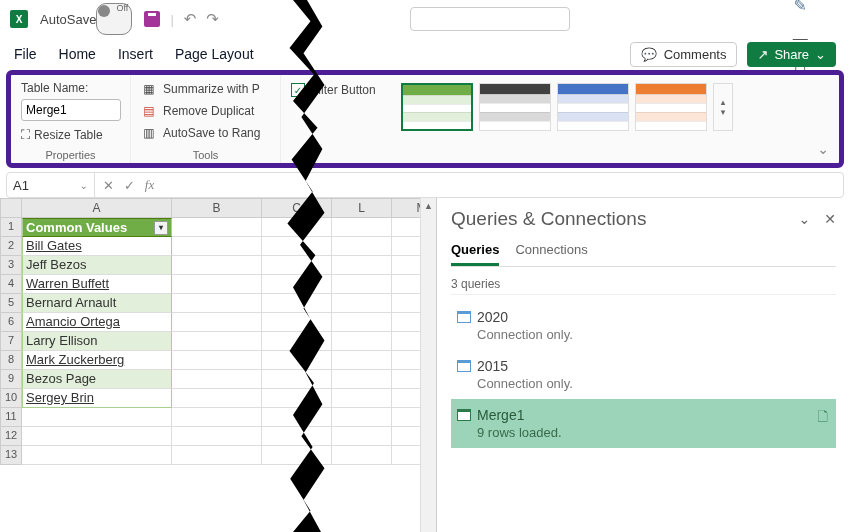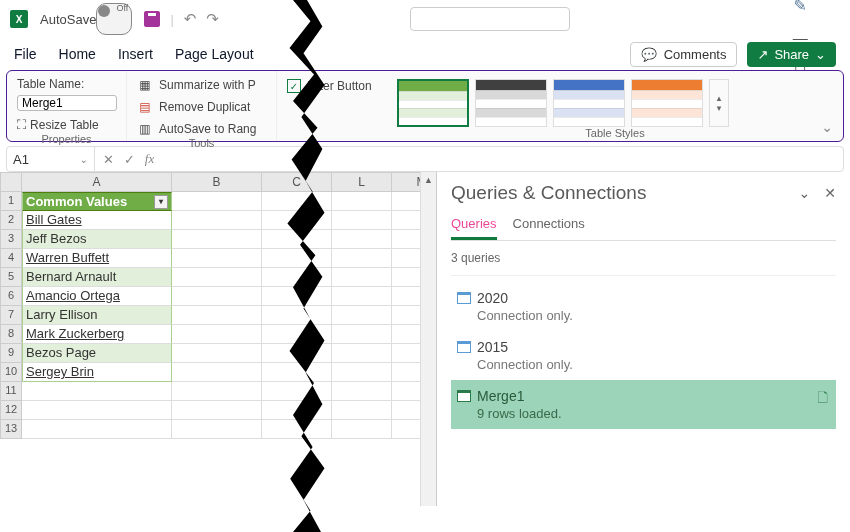--- a/index.html
+++ b/index.html
@@ -25,21 +25,21 @@
 .win-btn { width: 18px; font-size: 15px; color: #555; text-align: center; }
 
 
 .tabs { height: 32px; display: flex; align-items: center; padding: 0 14px; gap: 22px; background: #fff; }
 .tab { font-size: 14px; color: #0f172a; cursor: pointer; }
 .tabs-right { margin-left: auto; display: flex; gap: 10px; }
 .comments-btn { display: flex; align-items: center; gap: 6px; border: 1px solid #ccc; border-radius: 4px; padding: 4px 10px; font-size: 13px; color: #333; background: #fff; }
 .share-btn { display: flex; align-items: center; gap: 6px; background: #107c41; color: #fff; border-radius: 4px; padding: 4px 10px; font-size: 13px; }
 
 
-.ribbon { height: 72px; background: #fafafa; border: 1px solid #4c1d95; border-radius: 6px; margin: 0 6px; display: flex; position: relative; }
+.ribbon { height: 98px; background: #fafafa; border: 5px solid #4c1d95; border-radius: 6px; margin: 0 6px; display: flex; position: relative; }
 .ribbon-group { padding: 6px 10px 2px; border-right: 1px solid #eee; display: flex; flex-direction: column; }
 .group-label { font-size: 11px; color: #666; text-align: center; margin-top: auto; }
 .tablename-label { font-size: 12px; color: #444; margin-bottom: 4px; }
 .tablename-input { width: 100px; height: 22px; border: 1px solid #bbb; border-radius: 3px; padding: 0 4px; font-size: 12px; }
 .resize-row { display: flex; align-items: center; gap: 4px; margin-top: 6px; font-size: 12px; color: #444; }
 .resize-icon { font-size: 13px; }
 .tools-col { display: flex; flex-direction: column; gap: 6px; font-size: 12px; color: #444; }
 .tool-row { display: flex; align-items: center; gap: 6px; }
 .tool-icon { width: 16px; height: 16px; display: inline-flex; align-items: center; justify-content: center; font-size: 12px; }
 .checkbox { width: 14px; height: 14px; border: 1px solid #107c41; display: inline-flex; align-items: center; justify-content: center; color: #107c41; font-size: 10px; }
@@ -79,22 +79,22 @@
 .scrollbar-v { width: 16px; background: #f1f1f1; border-left: 1px solid #ddd; position: relative; }
 .scroll-arrow { height: 16px; text-align: center; font-size: 9px; color: #666; line-height: 16px; }
 
 
 .qpanel { width: 414px; border-left: 1px solid #ccc; background: #fff; padding: 10px 14px; display: flex; flex-direction: column; }
 .qpanel-head { display: flex; align-items: center; justify-content: space-between; }
 .qpanel-title { font-size: 19px; color: #5a5a5a; font-weight: 400; }
 .qpanel-icons { display: flex; gap: 14px; color: #666; font-size: 14px; }
 .qtabs { display: flex; gap: 16px; margin-top: 12px; border-bottom: 1px solid #ddd; }
 .qtab { font-size: 13px; color: #666; padding-bottom: 6px; }
-.qtab.active { color: #ec4899; border-bottom: 3px solid #0f7b3e; font-weight: 400; }
-.qcount { font-size: 12px; color: #666; margin: 10px 0 6px; border-bottom: 1px solid #eee; padding-bottom: 10px; }
+.qtab.active { color: #000000; border-bottom: 3px solid #0f7b3e; font-weight: 700; }
+.qcount { font-size: 12px; color: #666; margin: 10px 0 6px; border-bottom: 1px solid #eee; padding-bottom: 3px; }
 .qitem { padding: 8px 6px; }
 .qitem.sel { background: #9bd4b9; position: relative; }
 .qitem-name { display: flex; align-items: center; gap: 6px; font-size: 14px; color: #444; }
 .qitem.sel .qitem-name { color: #2a5a3a; }
 .qitem-icon { width: 14px; height: 12px; border: 1px solid #5a9bd5; border-top: 3px solid #5a9bd5; background: #fff; }
 .qitem.sel .qitem-icon { border-color: #2a7a4a; border-top-color: #2a7a4a; }
 .qitem-sub { font-size: 13px; color: #777; margin-left: 20px; margin-top: 2px; }
 .qitem.sel .qitem-sub { color: #3a6a4a; }
 .qitem-refresh { position: absolute; right: 8px; top: 8px; color: #2a7a4a; font-size: 13px; }
 
@@ -219,21 +219,20 @@
             <div></div>
             <div style="background:#fce4d6;"></div>
             <div></div>
           </div>
       </div>
       <div class="more-btn">
           <span>▴</span>
           <span>▾</span>
         </div>
     </div>
-    <div class="group-label">Table Styles</div>
   </div>
   <span class="ribbon-chevron">⌄</span>
 </div>
 
 <div class="fbar">
   <div class="namebox">
     <span>A1</span>
     <span style="font-size:10px;color:#888;">⌄</span>
   </div>
   <div class="fbar-btns">

